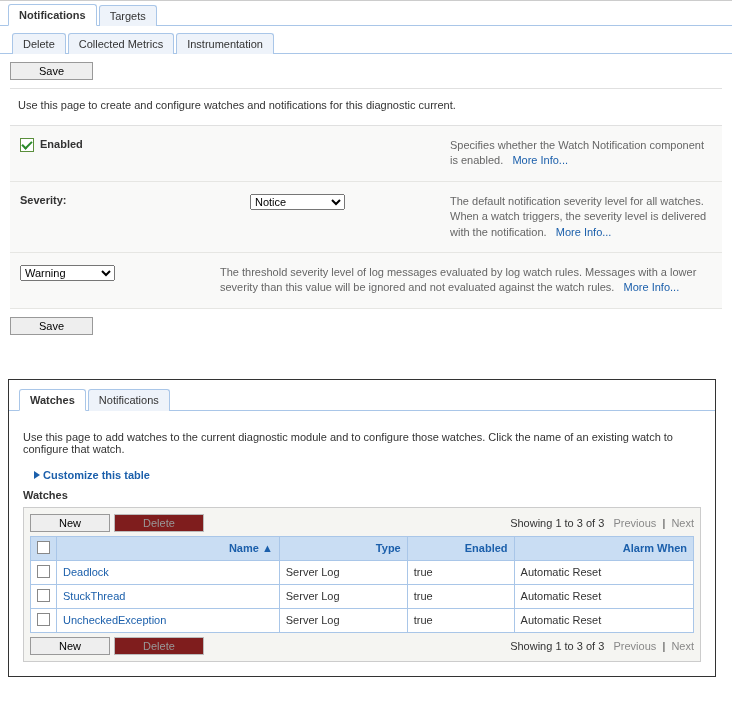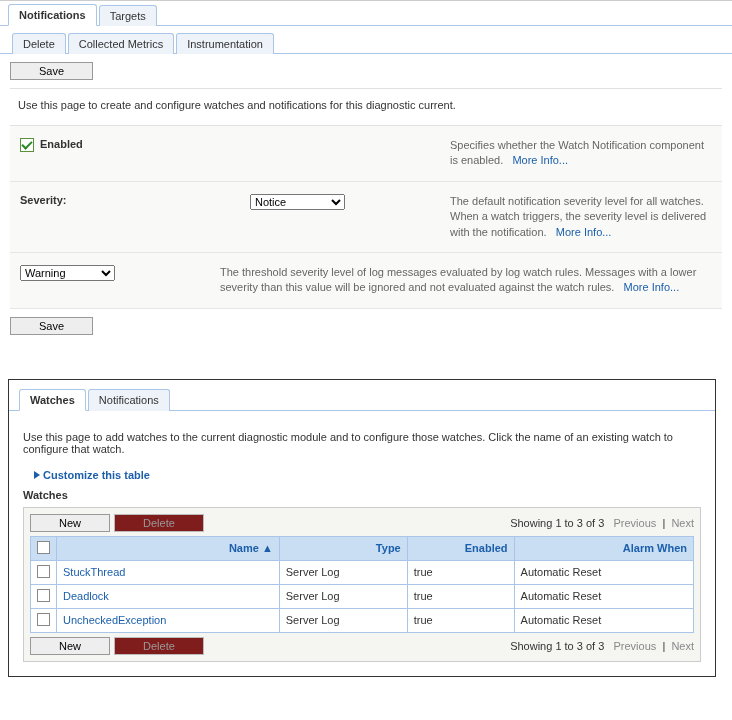--- a/index.html
+++ b/index.html
@@ -296,28 +296,28 @@
             <th class="col-check"><span class="row-check"></span></th>
             <th><span>Name</span><span class="sort-arrow">▲</span></th>
             <th>Type</th>
             <th>Enabled</th>
             <th>Alarm When</th>
           </tr>
         </thead>
         <tbody>
           <tr>
             <td class="col-check"><span class="row-check"></span></td>
-            <td><span class="link">StuckThread</span></td>
+            <td><span class="link">Deadlock</span></td>
             <td>Server Log</td>
             <td>true</td>
             <td>Automatic Reset</td>
           </tr>
           <tr>
             <td class="col-check"><span class="row-check"></span></td>
-            <td><span class="link">Deadlock</span></td>
+            <td><span class="link">StuckThread</span></td>
             <td>Server Log</td>
             <td>true</td>
             <td>Automatic Reset</td>
           </tr>
           <tr>
             <td class="col-check"><span class="row-check"></span></td>
             <td><span class="link">UncheckedException</span></td>
             <td>Server Log</td>
             <td>true</td>
             <td>Automatic Reset</td>

